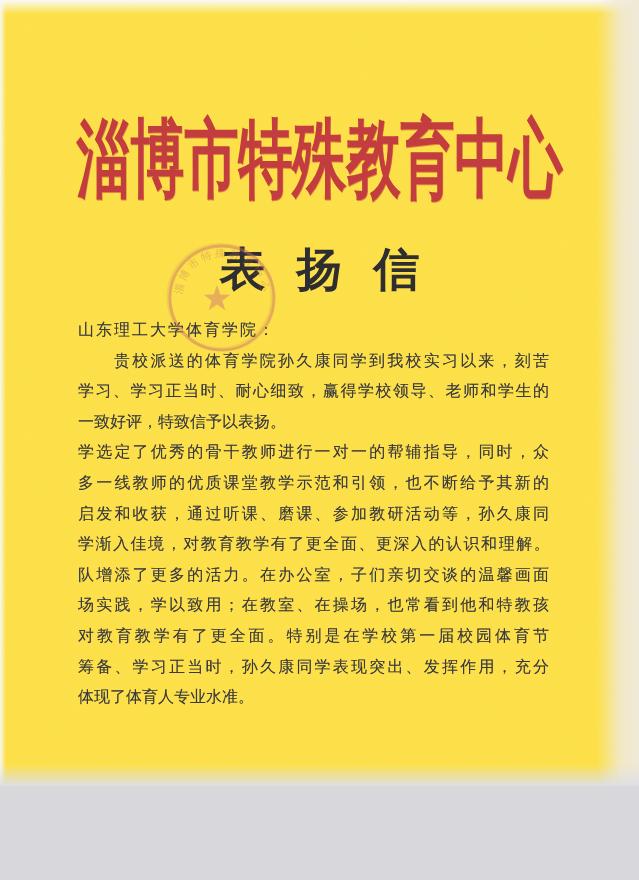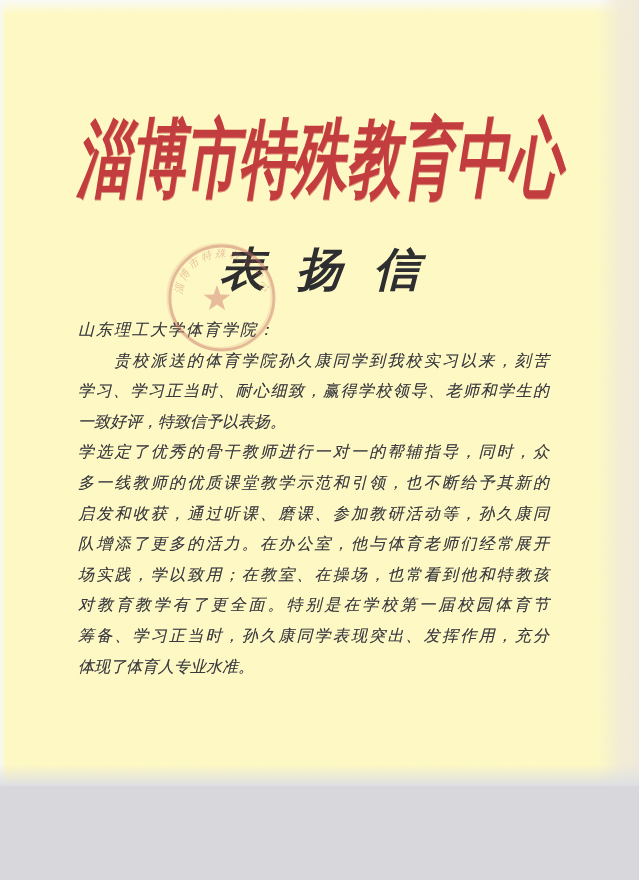--- a/index.html
+++ b/index.html
@@ -5,23 +5,22 @@
   html, body {
     margin: 0;
     padding: 0;
     background: #d8d8dc;
     font-family: "Liberation Serif", "DejaVu Serif", serif;
   }
   .page {
     position: relative;
     width: 639px;
     height: 786px;
-    background: #fef9c3;
+    background: #fde047;
     overflow: hidden;
-    font-style: italic;
   }
   
   .edge-top {
     position: absolute; left: 0; top: 0; right: 0; height: 14px;
     background: linear-gradient(to bottom, #fafaf7, rgba(250,250,247,0));
   }
   .edge-left {
     position: absolute; left: 0; top: 0; bottom: 0; width: 6px;
     background: linear-gradient(to right, #f8f8f5, rgba(248,248,245,0));
   }
@@ -124,21 +123,22 @@
   <div class="subject">表扬信</div>
 
   <div class="body-text">
     <div class="line sal">山东理工大学体育学院：</div>
     <div class="line ind j">贵校派送的体育学院孙久康同学到我校实习以来，刻苦</div>
     <div class="line j">学习、学习正当时、耐心细致，赢得学校领导、老师和学生的</div>
     <div class="line">一致好评，特致信予以表扬。</div>
     <div class="line j">学选定了优秀的骨干教师进行一对一的帮辅指导，同时，众</div>
     <div class="line j">多一线教师的优质课堂教学示范和引领，也不断给予其新的</div>
     <div class="line j">启发和收获，通过听课、磨课、参加教研活动等，孙久康同</div>
-    <div class="line j">队增添了更多的活力。在办公室，他与体育老师们经常展开</div>
+    <div class="line j tight">学渐入佳境，对教育教学有了更全面、更深入的认识和理解。</div>
+    <div class="line j">队增添了更多的活力。在办公室，子们亲切交谈的温馨画面</div>
     <div class="line j">场实践，学以致用；在教室、在操场，也常看到他和特教孩</div>
     <div class="line j">对教育教学有了更全面。特别是在学校第一届校园体育节</div>
     <div class="line j">筹备、学习正当时，孙久康同学表现突出、发挥作用，充分</div>
     <div class="line">体现了体育人专业水准。</div>
   </div>
 
   <svg class="grain" width="639" height="880">
     <filter id="paperNoise">
       <feTurbulence type="fractalNoise" baseFrequency="0.85" numOctaves="2" result="n"></feTurbulence>
       <feColorMatrix in="n" type="matrix" values="0.33 0.33 0.33 0 0.3  0.33 0.33 0.33 0 0.3  0.33 0.33 0.33 0 0.3  0 0 0 0.5 0"></feColorMatrix>

